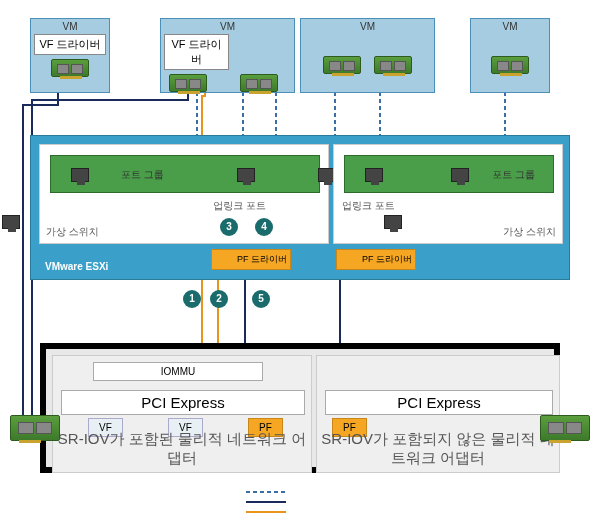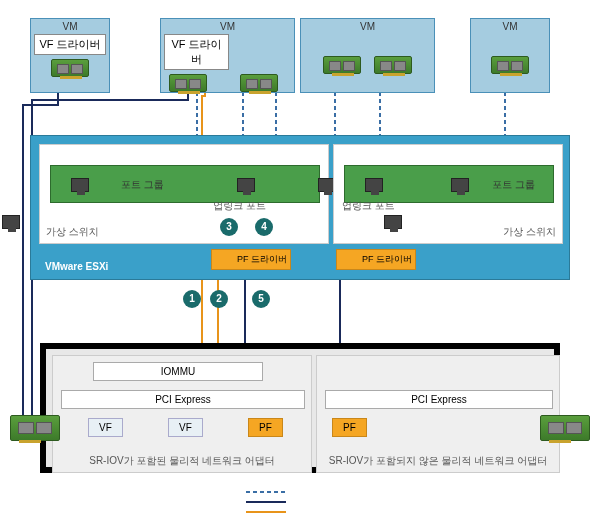--- a/index.html
+++ b/index.html
@@ -25,38 +25,38 @@
   
   
   .esxi { background: #3aa0c9; border: 1px solid #2a7a99; }
   .esxi-label { color: #fff; font-size: 10px; font-weight: bold; padding: 3px 8px; }
   
   
   .vswitch { background: #fff; border: 1px solid #ccc; }
   .vswitch-label { position: absolute; bottom: 4px; font-size: 10px; color: #555; }
   
   
-  .portgroup { background: #4a9e4a; border: 1px solid #2d6b2d; margin-top: 10px; }
+  .portgroup { background: #4a9e4a; border: 1px solid #2d6b2d; }
   .pg-label { color: #333; font-size: 10px; text-align: center; }
   
   
   .rj45 { width: 18px; height: 14px; background: #444; border: 1px solid #222; position: relative; display: inline-block; }
   .rj45::after { content: ''; position: absolute; bottom: -4px; left: 5px; width: 8px; height: 4px; background: #444; }
   
   
   .pf-driver { background: #f5a623; border: 1px solid #c9871a; font-size: 9px; text-align: right; padding: 3px; }
   
   
   .num-circle { width: 18px; height: 18px; background: #1a6b6b; color: #fff; border-radius: 50%; text-align: center; line-height: 18px; font-size: 10px; font-weight: bold; }
   
   
   .phys-box { background: #efefef; border: 1px solid #ccc; }
-  .phys-label { font-size: 10px; color: #555; text-align: center; padding: 2px; }
+  .phys-label { font-size: 15px; color: #555; text-align: center; padding: 2px; }
   .iommu { background: #fff; border: 1px solid #aaa; text-align: center; font-size: 10px; padding: 3px; }
-  .pcie { background: #fff; border: 1px solid #aaa; text-align: center; font-size: 10px; padding: 3px; }
+  .pcie { background: #fff; border: 1px solid #aaa; text-align: center; font-size: 15px; padding: 3px; }
   .vf-box { background: #e8f0f5; border: 1px solid #aac; text-align: center; font-size: 10px; padding: 3px 10px; }
   .pf-box { background: #f5a623; border: 1px solid #c9871a; text-align: center; font-size: 10px; padding: 3px 10px; }
   
   .uplink-label { font-size: 10px; color: #555; }
   
   svg { position: absolute; top: 0; left: 0; pointer-events: none; }
 </style>
 </head>
 <body>
 

